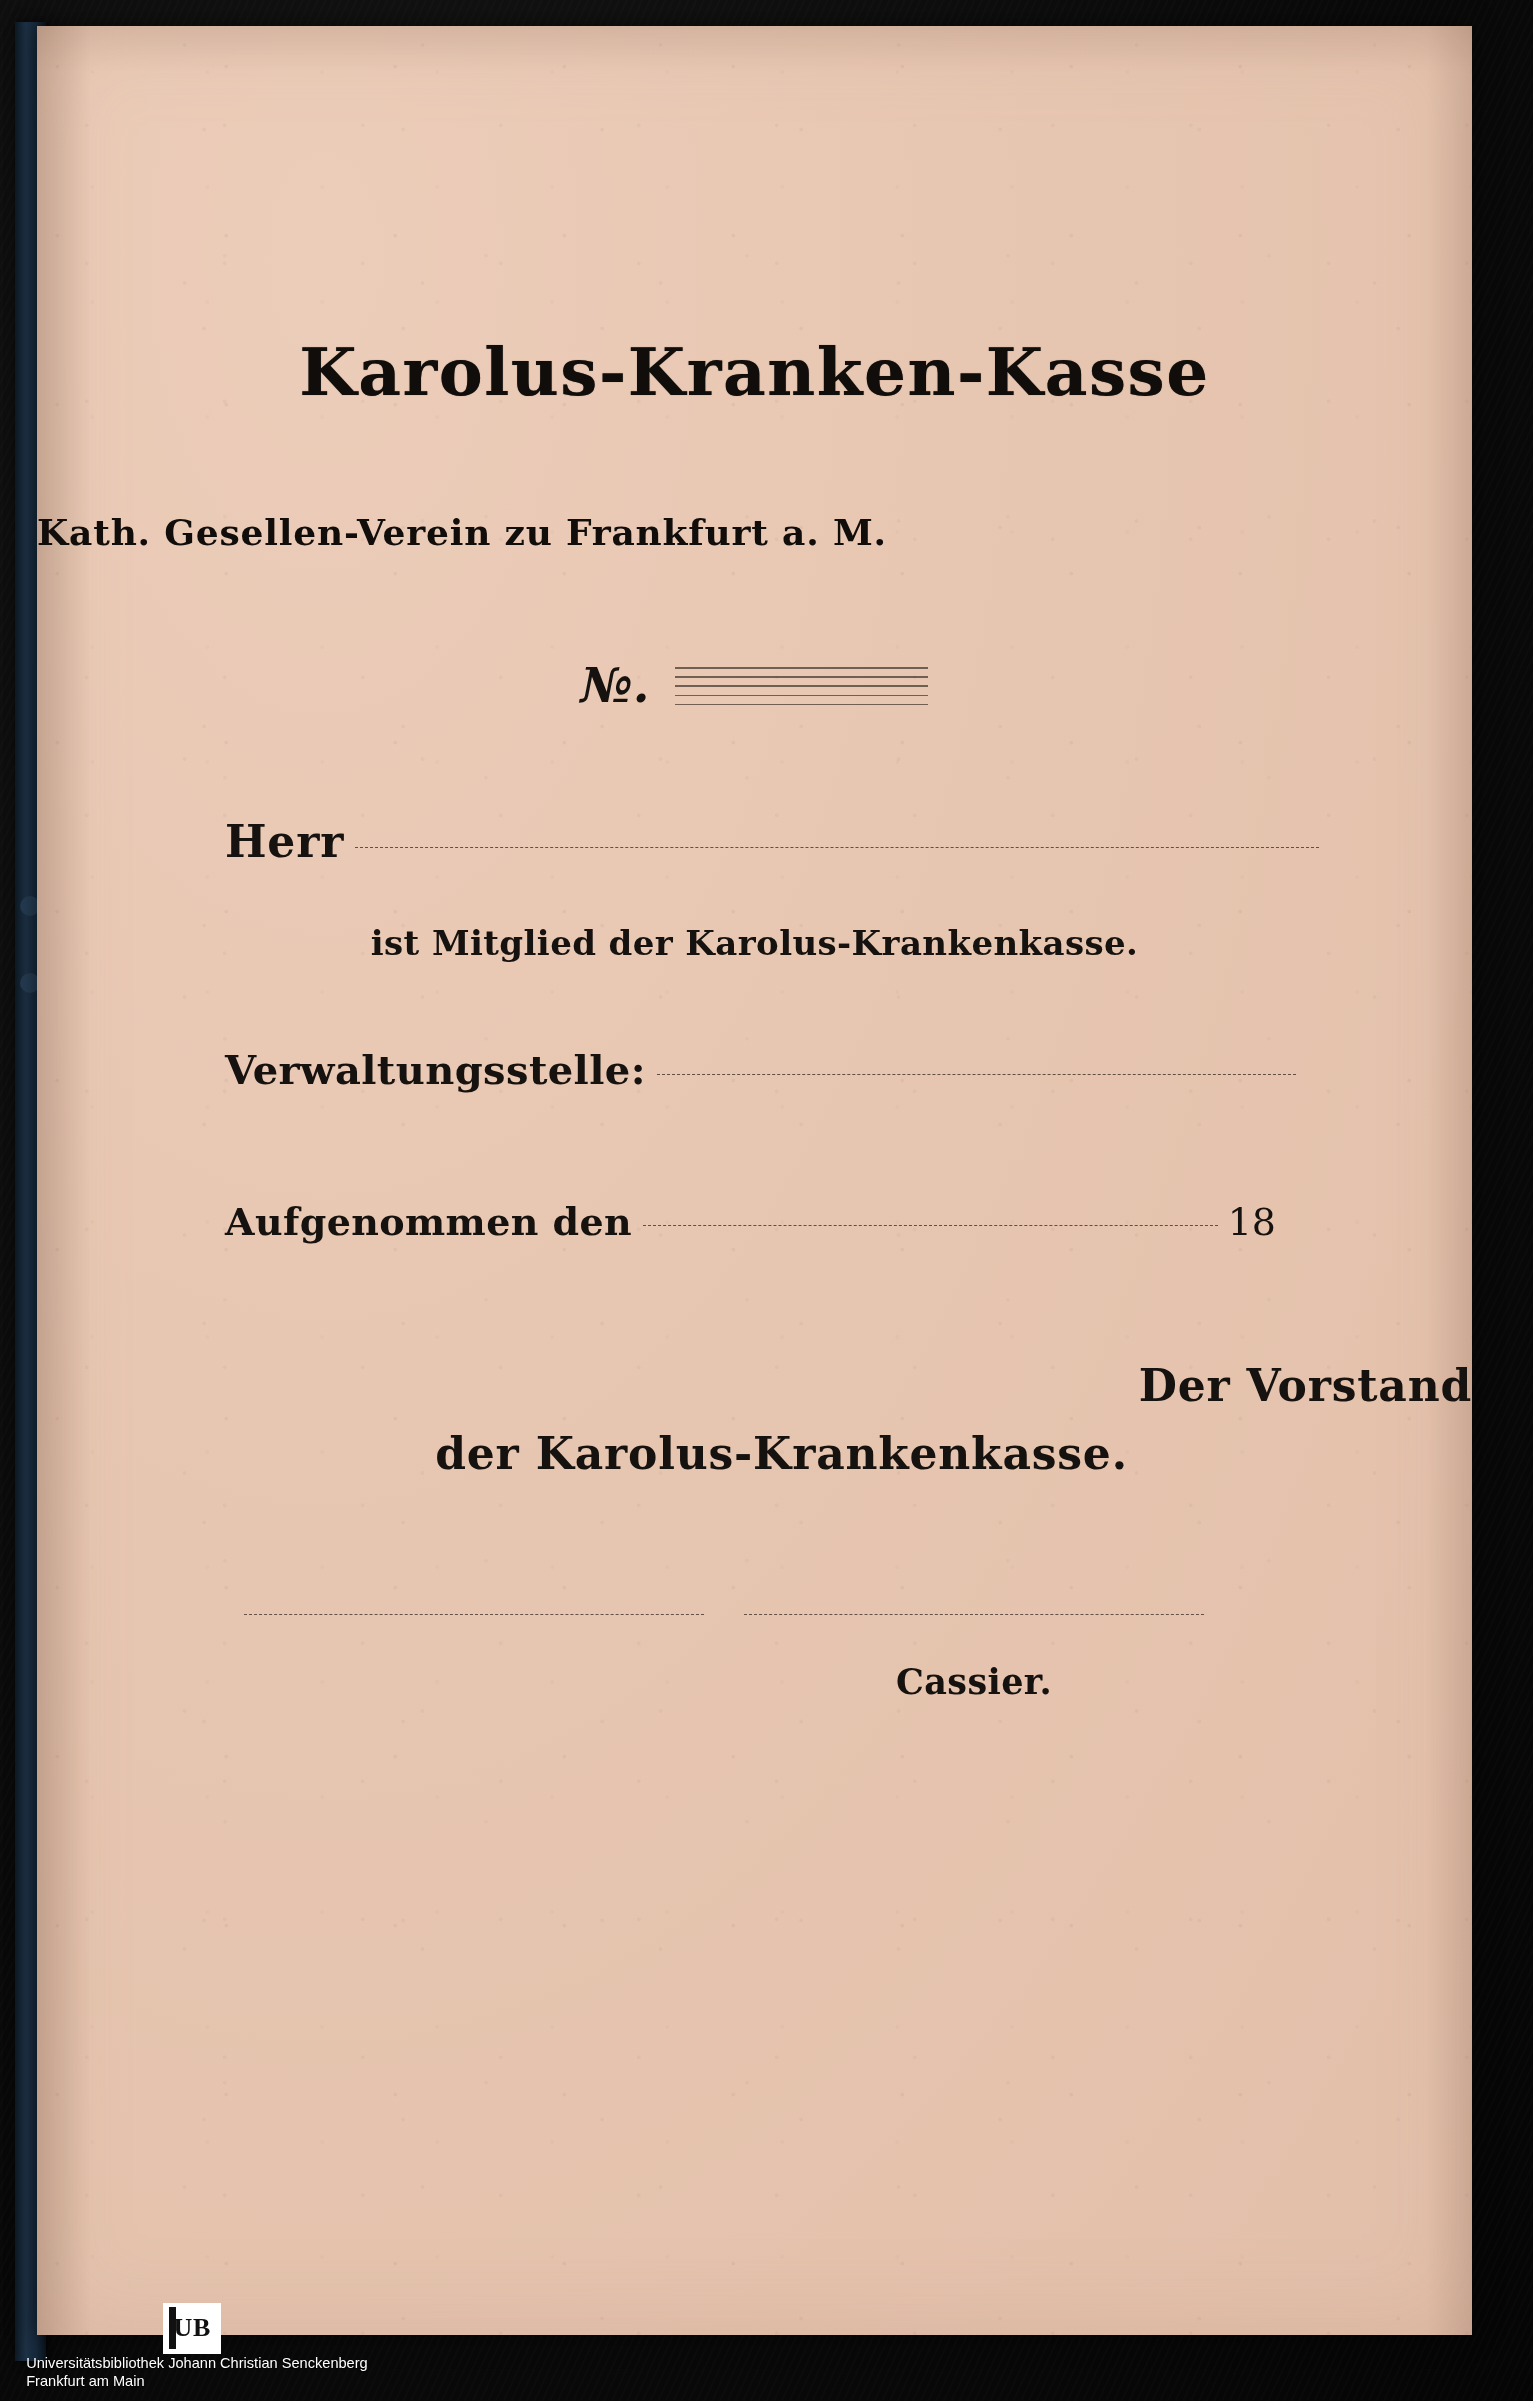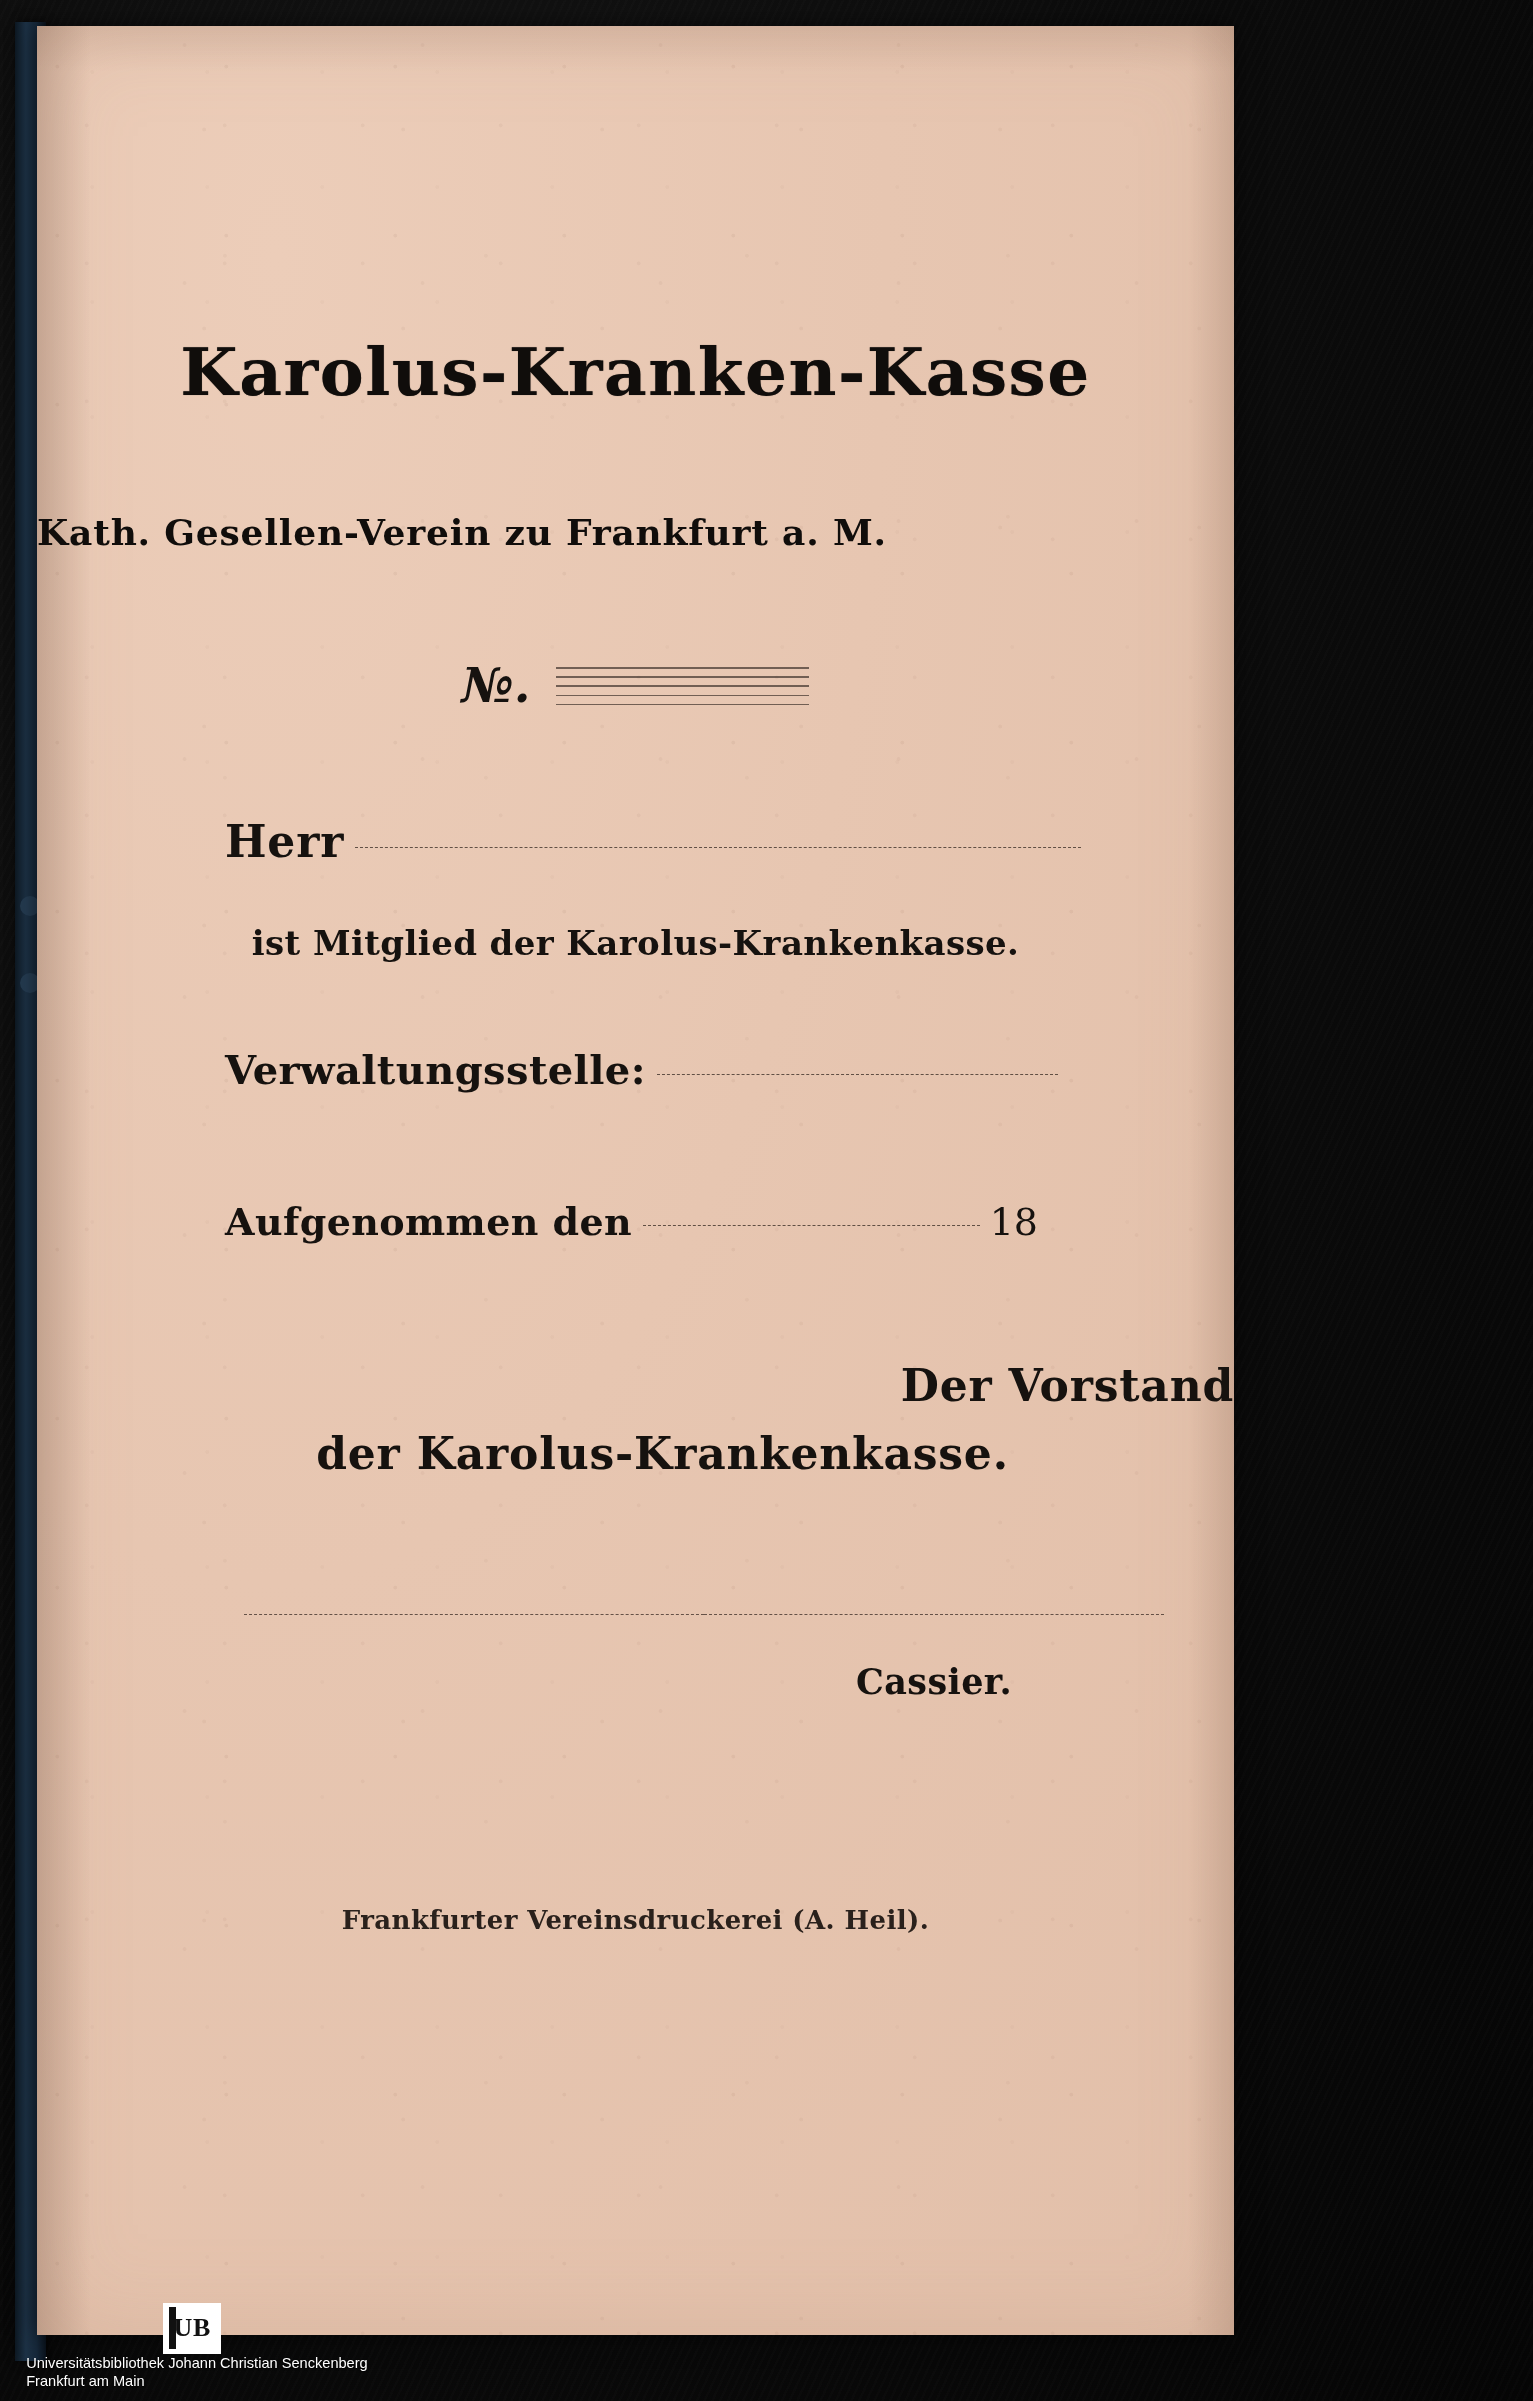--- a/index.html
+++ b/index.html
@@ -49,21 +49,21 @@
     border-radius: 50%;
     background: #2a4258;
     opacity: .75;
   }
 
   
   #paper {
     position: absolute;
     left: 37px;
     top: 26px;
-    width: 1197px;
+    width: 1435px;
     height: 2309px;
     background:
       radial-gradient(ellipse at 20% 10%, #eccdb9 0%, #e7c6b1 45%, #e2bfa9 100%);
     box-shadow:
       0 0 23px rgba(0,0,0,0.55),
       inset 0 0 92px rgba(180,140,115,0.25);
   }
   
   #paper::before{
     content:"";
@@ -368,21 +368,20 @@
     <div id="sig-area">
       <div class="sig-block">
         <div class="sig-rule"></div>
       </div>
       <div class="sig-block">
         <div class="sig-rule"></div>
         <div class="sig-caption fraktur">Cassier.</div>
       </div>
     </div>
 
-    <div class="line fraktur" id="printer-line">Frankfurter Vereinsdruckerei (A. Heil).</div>
 
   </div>
 </div>
 
 <div id="watermark">
   <div id="ub-logo">
     <span class="bar"></span>
     <span>UB</span>
   </div>
   <div id="wm-text">

